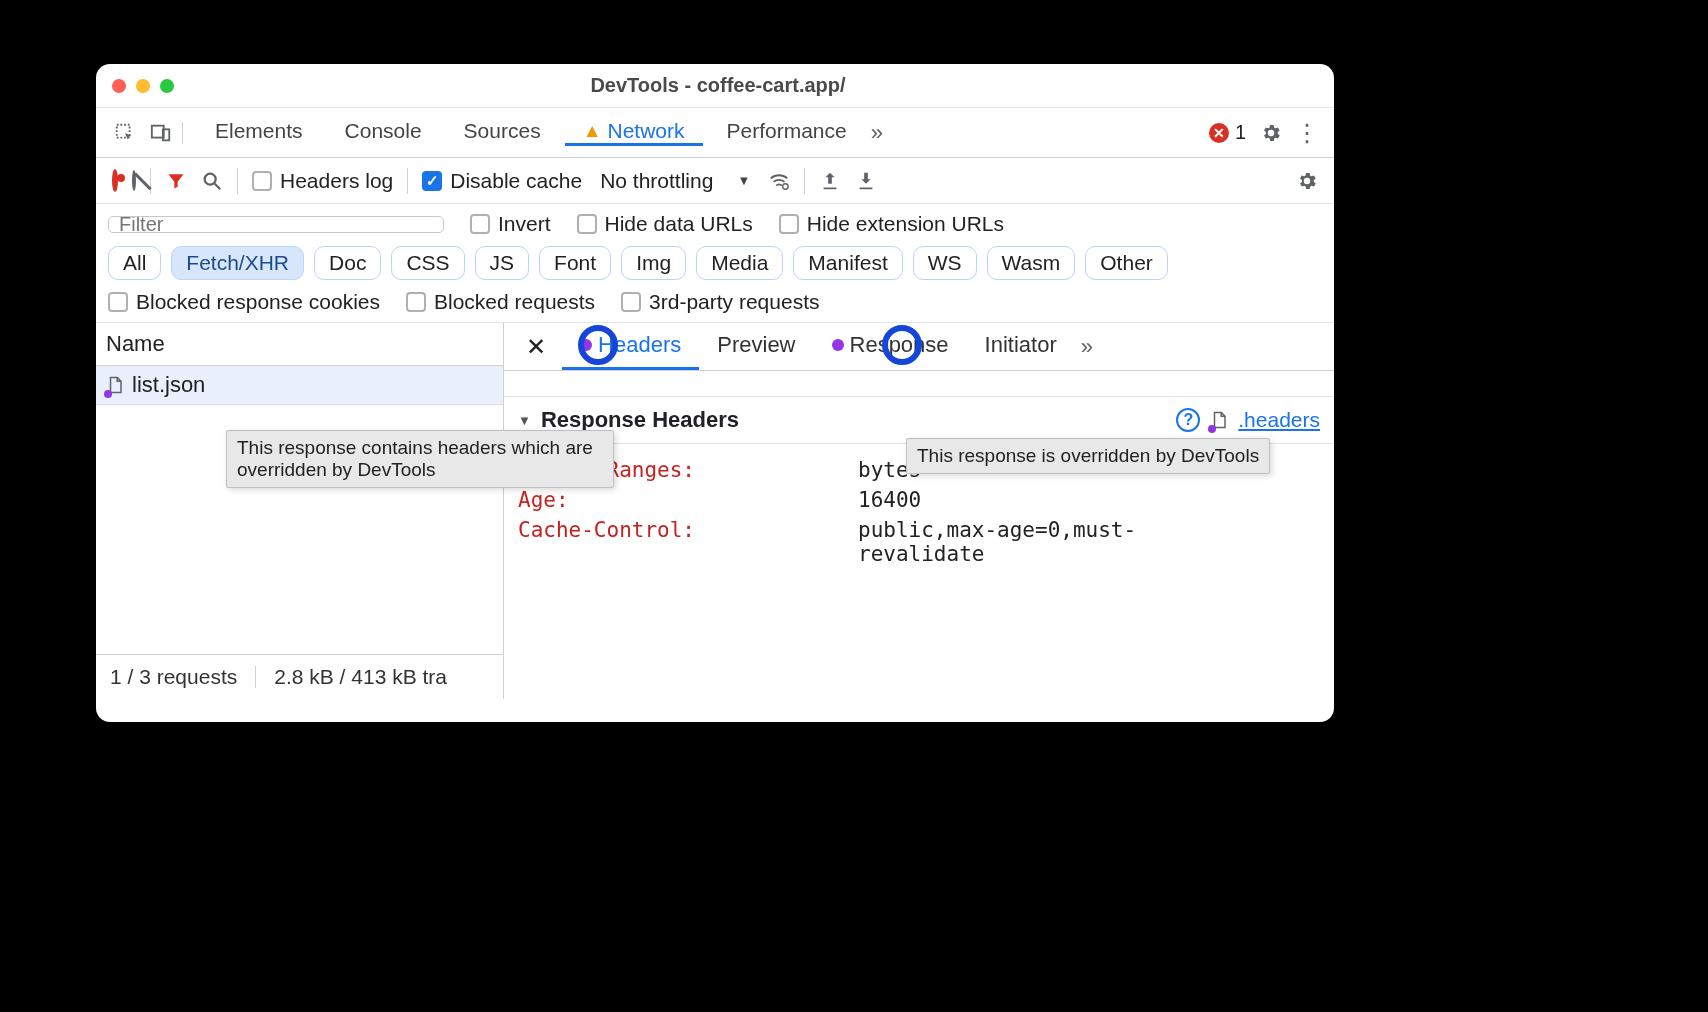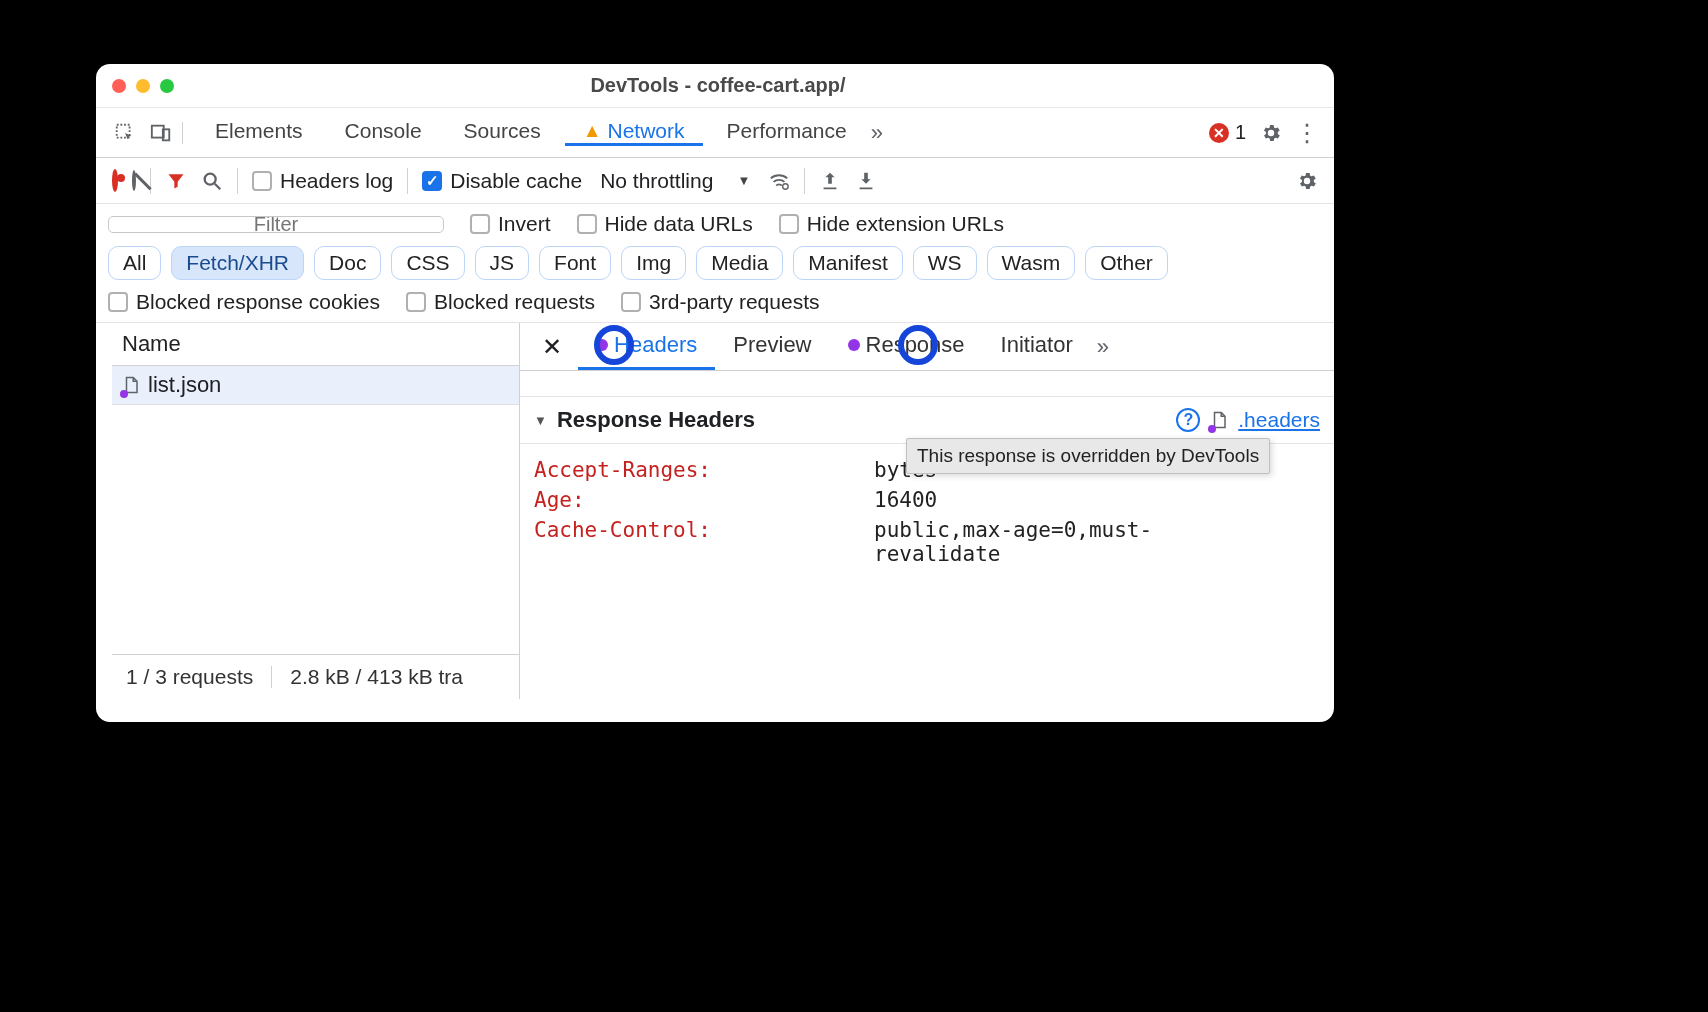--- a/index.html
+++ b/index.html
@@ -83,35 +83,35 @@
 .wifi-icon, .upload-icon, .download-icon { color:#5f6368; }
 
 .filterbar {
   padding: 8px 12px 8px;
   border-bottom: 1px solid #e4e4e4;
 }
 .filterrow1 { display:flex; align-items:center; gap:26px; margin-bottom:10px; }
 .filter-input {
   width: 336px; height: 17px;
   border:1px solid #c8c8c8; border-radius:5px;
-  padding: 0 10px; font-size:20px; color:#888;text-align:center;
+  padding: 0 10px; font-size:20px; color:#888;
 }
 .pillrow { display:flex; gap:10px; flex-wrap:wrap; margin-bottom:10px; }
 .pill {
   border:1.5px solid #bcd4f7;
   border-radius:10px;
   padding: 4px 14px;
   font-size: 21px;
   color:#222;
   cursor:pointer;
 }
 .pill.active { background:#d7e6fb; color:#1a4b8c; }
 .filterrow3 { display:flex; gap:26px; }
 
-.content { display:flex; height: calc(100% - 44px - 50px - 46px - 142px); position:relative;margin-left:16px; }
+.content { display:flex; height: calc(100% - 44px - 50px - 46px - 142px); position:relative; }
 .namecol { width: 408px; border-right:1px solid #d0d0d0; display:flex; flex-direction:column; }
 .namehead { padding:8px 10px; font-size:22px; color:#222; border-bottom:1px solid #d0d0d0; }
 .filerow {
   display:flex; align-items:center; gap:8px;
   padding: 6px 10px;
   background:#e9f0fb;
   font-size:22px;
   border-bottom:1px solid #e0e0e0;
 }
 .file-icon { position:relative; width:18px; height:22px; }
@@ -391,15 +391,16 @@
         </div>
         <div class="kv">
           <span class="k">Cache-Control:</span>
           <span class="v" style="max-width:320px;">public,max-age=0,must-revalidate</span>
         </div>
       </div>
 
     </div>
   </div>
 
+  <div class="tooltip" style="top:366px; left:130px; width:388px;">This response contains headers which are overridden by DevTools</div>
   <div class="tooltip" style="top:374px; left:810px;">This response is overridden by DevTools</div>
 
 </div>
 
 </body></html>

